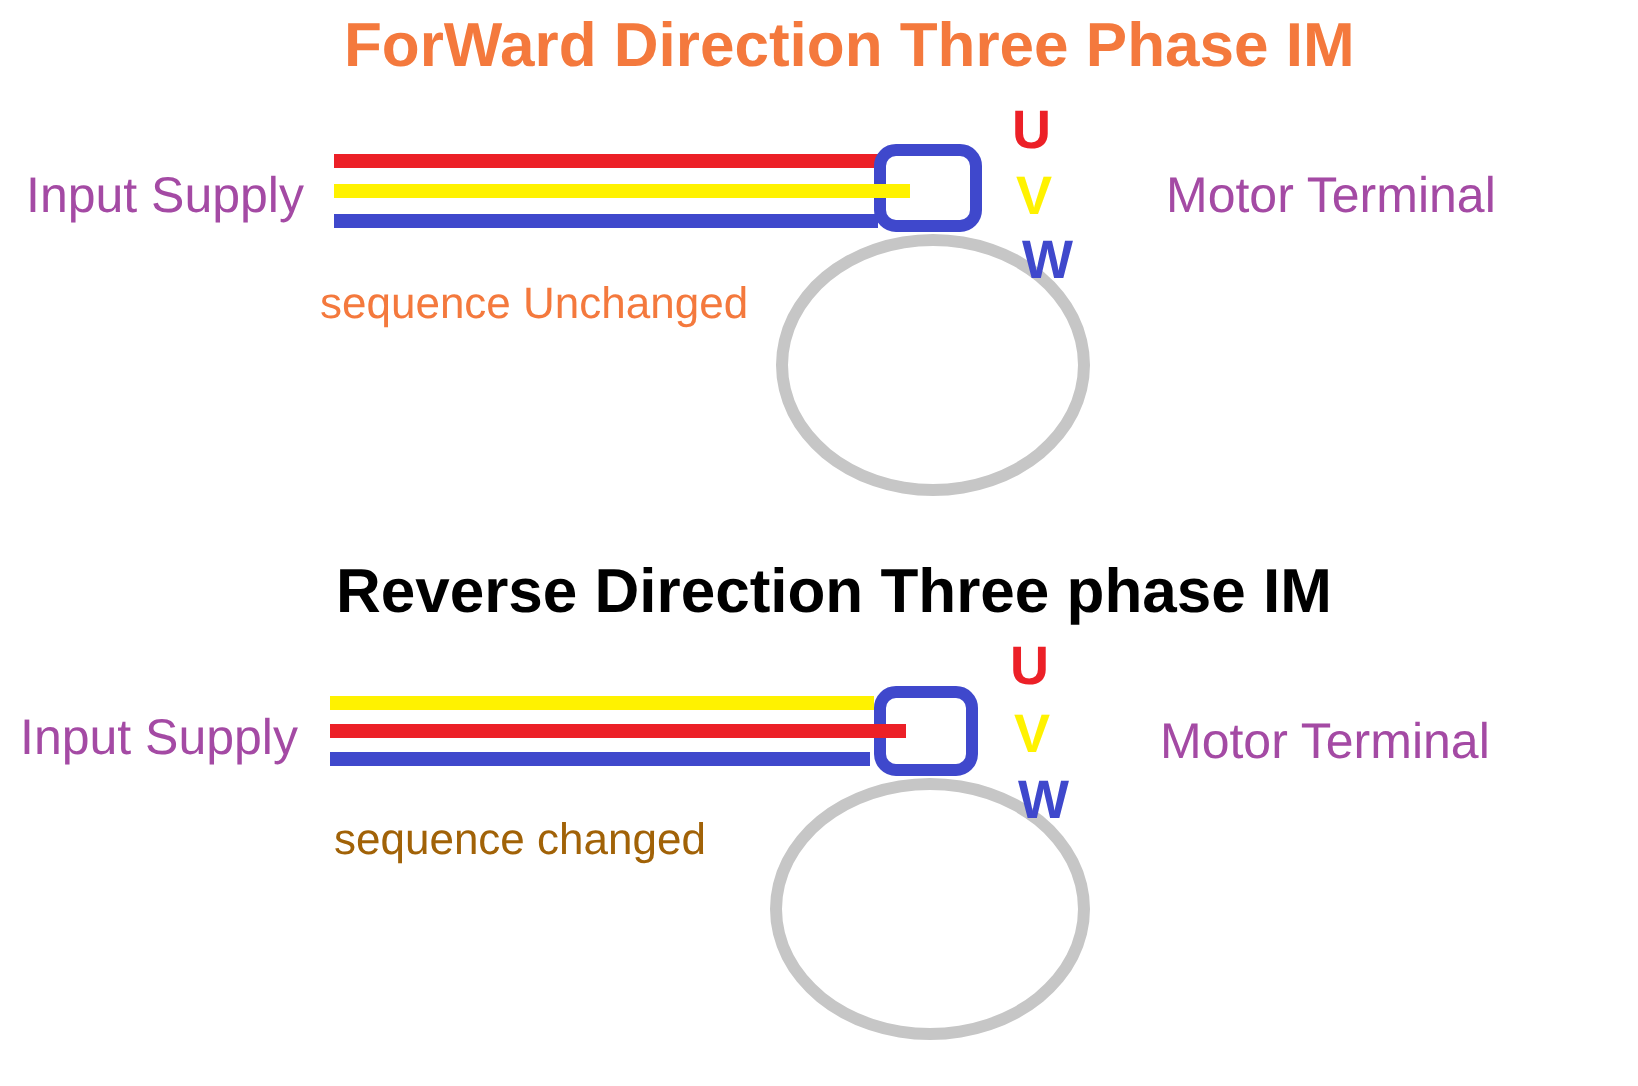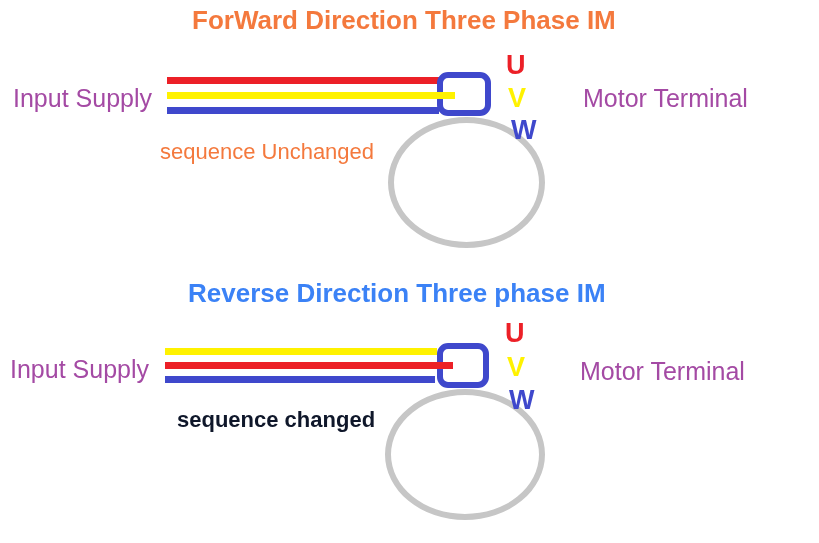--- a/index.html
+++ b/index.html
@@ -9,25 +9,24 @@
   }
   body {
     width: 819px;
     height: 543px;
     position: relative;
     overflow: hidden;
     font-family: "Liberation Sans", sans-serif;
   }
   .abs { position: absolute; }
   .title {
-    font-size: 26px;
+    font-size: 31px;
     font-weight: 600;
     letter-spacing: 0px;
     white-space: nowrap;
-    margin-left: 20px;
   }
   .label-lg {
     font-size: 25px;
     white-space: nowrap;
     text-align: right;
   }
   .seq-label {
     font-size: 22px;
     white-space: nowrap;
   }
@@ -76,31 +75,31 @@
 <div class="phase-letter" style="left: 506px; top: 50px; color: rgb(236, 32, 39);">U</div>
 <div class="phase-letter" style="left: 508px; top: 83px; color: rgb(255, 242, 0);">V</div>
 <div class="phase-letter" style="left: 511px; top: 115px; color: rgb(63, 72, 204);">W</div>
 
 <div class="abs label-lg" style="left: 583px; top: 84px; color: rgb(164, 74, 164);">Motor Terminal</div>
 
 <div class="abs seq-label" style="left: 160px; top: 139px; color: rgb(244, 121, 61); text-align: right;">sequence Unchanged</div>
 
 <div class="motor-circle" style="left:388px; top:117px; width:157px; height:131px;"></div>
 
-<div class="abs title" style="left: 168px; top: 278px; color: #3b82f6; text-align: center;">Reverse Direction Three phase IM</div>
+<div class="abs title" style="left: 168px; top: 278px; color: #000000; text-align: center;">Reverse Direction Three phase IM</div>
 
 <div class="abs label-lg" style="left: 10px; top: 355px; color: rgb(164, 74, 164);">Input Supply</div>
 
 <div class="wire" style="left: 165px; top: 348px; width: 272px; background: rgb(255, 242, 0);"></div>
 <div class="wire wire-over" style="left: 165px; top: 362px; width: 288px; background: rgb(236, 32, 39);"></div>
 <div class="wire" style="left: 165px; top: 376px; width: 270px; background: rgb(63, 72, 204);"></div>
 
 <div class="terminal-box" style="left:437px; top:343px; width:52px; height:45px;"></div>
 
 <div class="phase-letter" style="left: 505px; top: 318px; color: rgb(236, 32, 39);">U</div>
 <div class="phase-letter" style="left: 507px; top: 352px; color: rgb(255, 242, 0);">V</div>
 <div class="phase-letter" style="left: 509px; top: 385px; color: rgb(63, 72, 204);">W</div>
 
 <div class="abs label-lg" style="left: 580px; top: 357px; color: rgb(164, 74, 164);">Motor Terminal</div>
 
-<div class="abs seq-label" style="left: 177px; top: 407px; color: #0f172a; font-weight: bold;">sequence changed</div>
+<div class="abs seq-label" style="left: 167px; top: 407px; color: #a16207;">sequence changed</div>
 
 <div class="motor-circle" style="left:385px; top:389px; width:160px; height:131px;"></div>
 
 </body></html>

